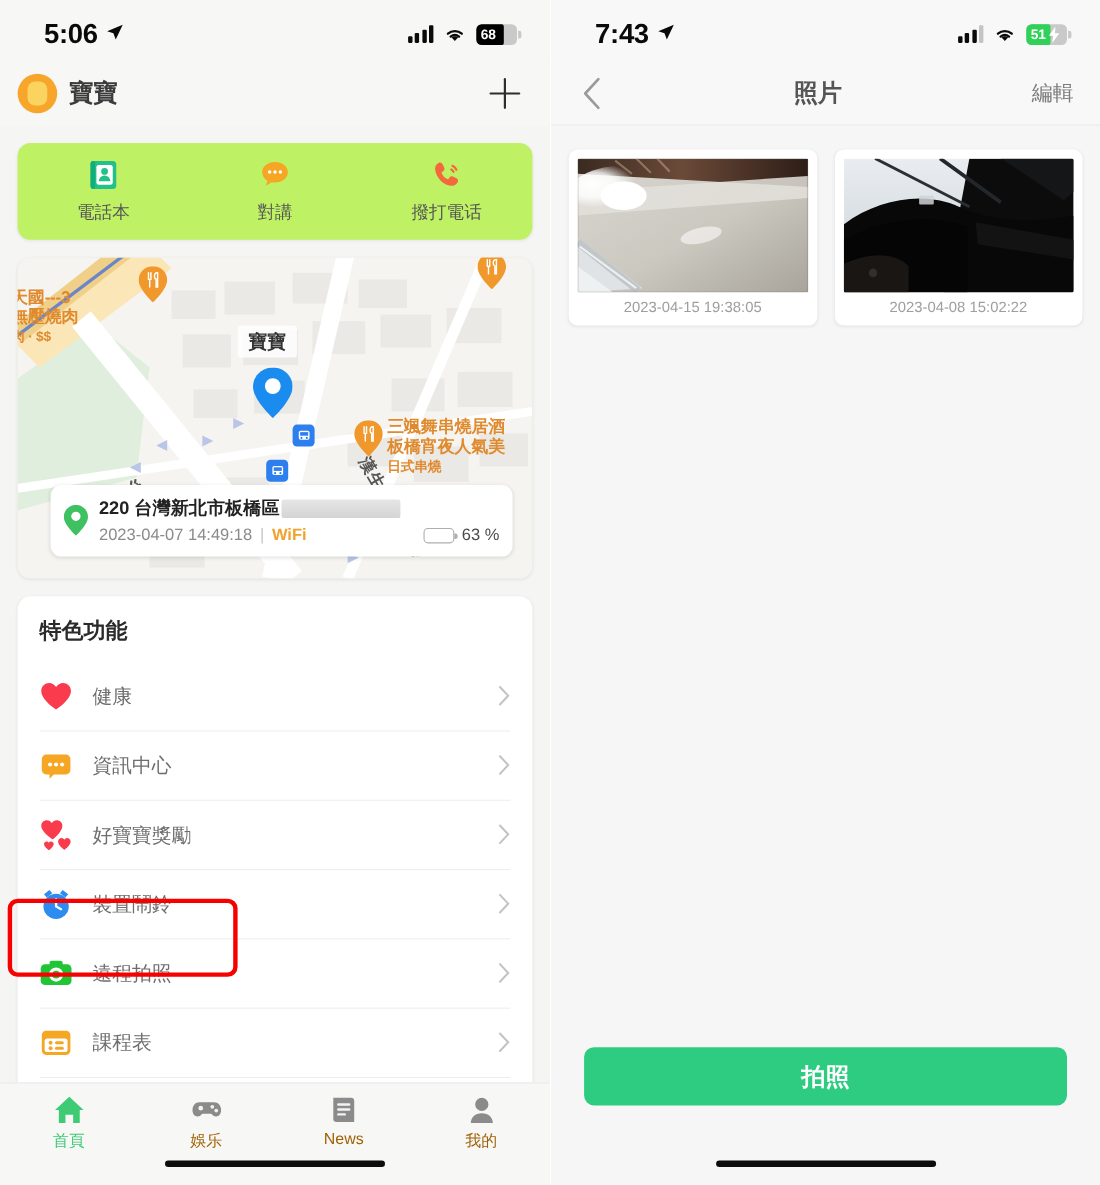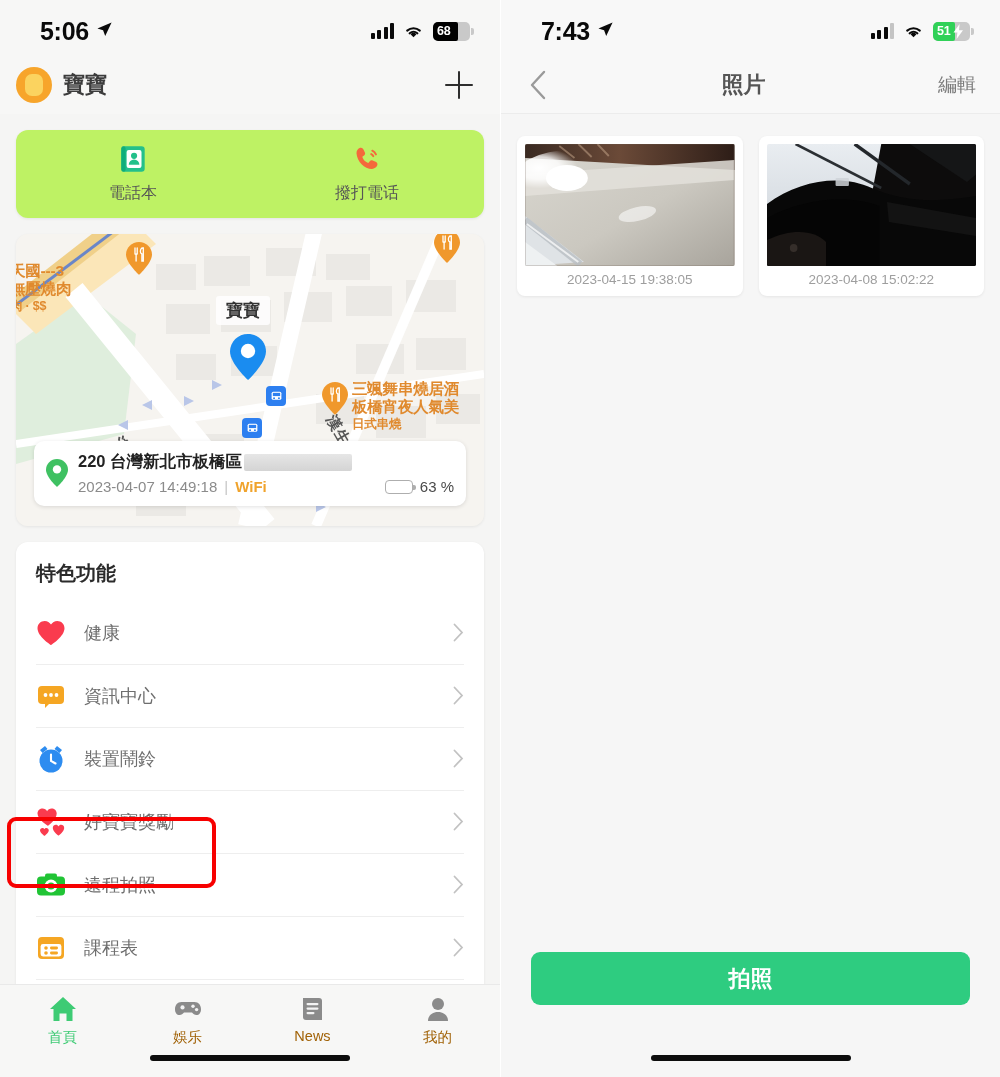--- a/index.html
+++ b/index.html
@@ -76,21 +76,21 @@
   .poi { position:absolute; font-size: 15.5px; color:#e08a2e; font-weight: 600; line-height: 1.18;
          white-space: nowrap; letter-spacing:-0.2px; }
   .poi .sub { font-size: 12.5px; display:block; color:#e08a2e; font-weight:600; }
   .pin-food { position:absolute; width: 26px; height: 33px; }
   .bubble-name { position:absolute; background:rgba(255,255,255,.82); padding: 3px 10px;
                  border-radius: 3px; font-size: 17px; font-weight:700; color:#333; }
   .blue-dot { position:absolute; width: 36px; height: 46px; }
   .bus { position:absolute; width: 20px; height: 20px; border-radius: 4px; background:#2d7ff0;
          display:flex; align-items:center; justify-content:center; }
   .bus svg { width: 13px; height: 13px; }
-  .addr-card { position:absolute; left: 18px; right: 18px; bottom: 20px; background:#fff;
+  .addr-card { position:absolute; left: 30px; right: 18px; bottom: 20px; background:#fff;
                border-radius: 10px; padding: 10px 12px 11px 12px; display:flex; gap: 10px;
                align-items:center; box-shadow: 0 1px 4px rgba(0,0,0,.12); }
   .addr-pin { width: 22px; height: 28px; flex: 0 0 auto; }
   .addr-body { flex: 1; min-width: 0; }
   .addr-line1 { display:flex; align-items:center; gap: 0; font-size: 16.5px; font-weight:700; color:#222; }
   .addr-redact { display:inline-block; width: 108px; height: 17px; margin-left: 2px;
                  background: linear-gradient(180deg,#e6e6e6,#d4d4d4); border-radius: 2px;
                  filter: blur(0.6px); }
   .addr-line2 { display:flex; align-items:center; gap: 7px; margin-top: 5px; font-size: 15px; color:#8b8b8b; }
   .addr-sep { color:#c6c6c6; }
@@ -193,20 +193,29 @@
       <div class="quick-row">
         <div class="quick-item">
           <svg class="qicon" viewBox="0 0 32 32">
             <rect x="5" y="4" width="22" height="24" rx="3" fill="#23c08a"></rect>
             <rect x="10" y="7.5" width="14" height="17" rx="2" fill="#fff"></rect>
             <circle cx="17" cy="13" r="2.9" fill="#23c08a"></circle>
             <path d="M12 21.5a5 5 0 0 1 10 0z" fill="#23c08a"></path>
             <rect x="5" y="4" width="4" height="24" rx="2" fill="#0fae7a"></rect>
           </svg>
           <span class="quick-label">電話本</span>
+        </div>
+        <div class="quick-item">
+          <svg class="qicon" viewBox="0 0 32 32">
+            <path d="M16 5c6.3 0 11 3.9 11 8.8 0 4.9-4.7 8.8-11 8.8-1 0-2-.1-2.9-.3l-4.8 3 1.1-4.2C7 19.5 5 16.8 5 13.8 5 8.9 9.7 5 16 5z" fill="#f5a623"></path>
+            <circle cx="11.4" cy="13.6" r="1.5" fill="#fff"></circle>
+            <circle cx="16" cy="13.6" r="1.5" fill="#fff"></circle>
+            <circle cx="20.6" cy="13.6" r="1.5" fill="#fff"></circle>
+          </svg>
+          <span class="quick-label">對講</span>
         </div>
         <div class="quick-item">
           <svg class="qicon" viewBox="0 0 32 32">
             <path d="M9.5 5.5c1.4-.6 2.6.3 3.2 1.6l1.3 2.8c.5 1.1.2 2-.7 2.7l-1.2.9c-.4.3-.5.6-.3 1.1.9 2.2 2.6 4 4.8 5 .5.2.8.1 1.1-.3l.9-1.2c.7-.9 1.6-1.2 2.7-.7l2.8 1.3c1.3.6 2.2 1.8 1.6 3.2-.8 1.9-2.7 3.4-5 3.4C13.5 25.3 6.7 18.5 6.1 10.5c0-2.3 1.5-4.2 3.4-5z" fill="#f4693b"></path>
             <path d="M21 8.2a7.2 7.2 0 0 1 3.4 3.4" stroke="#f4693b" stroke-width="1.9" fill="none" stroke-linecap="round"></path>
             <path d="M20 11.4a4 4 0 0 1 1.9 1.9" stroke="#f4693b" stroke-width="1.9" fill="none" stroke-linecap="round"></path>
           </svg>
           <span class="quick-label">撥打電话</span>
         </div>
       </div>
@@ -359,40 +368,40 @@
         <span class="f-label">資訊中心</span>
         <span class="chev">
           <svg viewBox="0 0 11 19">
               <path d="M1.5 1.5 L9 9.5 L1.5 17.5" stroke="#c2c2c2" stroke-width="1.8" fill="none" stroke-linecap="round"></path>
             </svg>
         </span>
       </div>
 
       <div class="feature-row">
         <svg class="f-icon" viewBox="0 0 30 30">
+          <path d="M12 19S1.5 12.5 1.5 6.6C1.5 3.5 4 1.6 6.6 1.6c1.9 0 3.6 1.2 4.5 2.6.9-1.4 2.6-2.6 4.5-2.6 2.6 0 5.1 1.9 5.1 5 0 5.9-8.7 12.4-8.7 12.4z" fill="#fa3b4e"></path>
+          <path d="M22.5 28.5S16.8 24.5 16.8 20.9c0-1.9 1.5-3.1 3.1-3.1 1.1 0 2.1.7 2.6 1.6.5-.9 1.5-1.6 2.6-1.6 1.6 0 3.1 1.2 3.1 3.1 0 3.6-5.7 7.6-5.7 7.6z" fill="#fa3b4e"></path>
+          <path d="M8.5 29S4 26 4 23.3c0-1.5 1.2-2.4 2.4-2.4.8 0 1.6.5 2 1.2.4-.7 1.2-1.2 2-1.2 1.2 0 2.4.9 2.4 2.4C12.8 26 8.5 29 8.5 29z" fill="#fa3b4e"></path>
+        </svg>
+        <span class="f-label">好寶寶獎勵</span>
+        <span class="chev">
+          <svg viewBox="0 0 11 19">
+              <path d="M1.5 1.5 L9 9.5 L1.5 17.5" stroke="#c2c2c2" stroke-width="1.8" fill="none" stroke-linecap="round"></path>
+            </svg>
+        </span>
+      </div>
+
+      <div class="feature-row">
+        <svg class="f-icon" viewBox="0 0 30 30">
           <path d="M4 6 L9 2 L11.5 5 L6.5 9 Z" fill="#2d8cf0"></path>
           <path d="M26 6 L21 2 L18.5 5 L23.5 9 Z" fill="#2d8cf0"></path>
           <circle cx="15" cy="17" r="11.5" fill="#2d8cf0"></circle>
           <path d="M15 10.5 L15 17 L19.5 19.5" stroke="#fff" stroke-width="2.1" fill="none" stroke-linecap="round"></path>
         </svg>
         <span class="f-label">裝置鬧鈴</span>
-        <span class="chev">
-          <svg viewBox="0 0 11 19">
-              <path d="M1.5 1.5 L9 9.5 L1.5 17.5" stroke="#c2c2c2" stroke-width="1.8" fill="none" stroke-linecap="round"></path>
-            </svg>
-        </span>
-      </div>
-
-      <div class="feature-row">
-        <svg class="f-icon" viewBox="0 0 30 30">
-          <path d="M12 19S1.5 12.5 1.5 6.6C1.5 3.5 4 1.6 6.6 1.6c1.9 0 3.6 1.2 4.5 2.6.9-1.4 2.6-2.6 4.5-2.6 2.6 0 5.1 1.9 5.1 5 0 5.9-8.7 12.4-8.7 12.4z" fill="#fa3b4e"></path>
-          <path d="M22.5 28.5S16.8 24.5 16.8 20.9c0-1.9 1.5-3.1 3.1-3.1 1.1 0 2.1.7 2.6 1.6.5-.9 1.5-1.6 2.6-1.6 1.6 0 3.1 1.2 3.1 3.1 0 3.6-5.7 7.6-5.7 7.6z" fill="#fa3b4e"></path>
-          <path d="M8.5 29S4 26 4 23.3c0-1.5 1.2-2.4 2.4-2.4.8 0 1.6.5 2 1.2.4-.7 1.2-1.2 2-1.2 1.2 0 2.4.9 2.4 2.4C12.8 26 8.5 29 8.5 29z" fill="#fa3b4e"></path>
-        </svg>
-        <span class="f-label">好寶寶獎勵</span>
         <span class="chev">
           <svg viewBox="0 0 11 19">
               <path d="M1.5 1.5 L9 9.5 L1.5 17.5" stroke="#c2c2c2" stroke-width="1.8" fill="none" stroke-linecap="round"></path>
             </svg>
         </span>
       </div>
 
       <div class="feature-row">
         <svg class="f-icon" viewBox="0 0 30 30">
           <rect x="1" y="6.5" width="28" height="19" rx="4" fill="#21c435"></rect>

